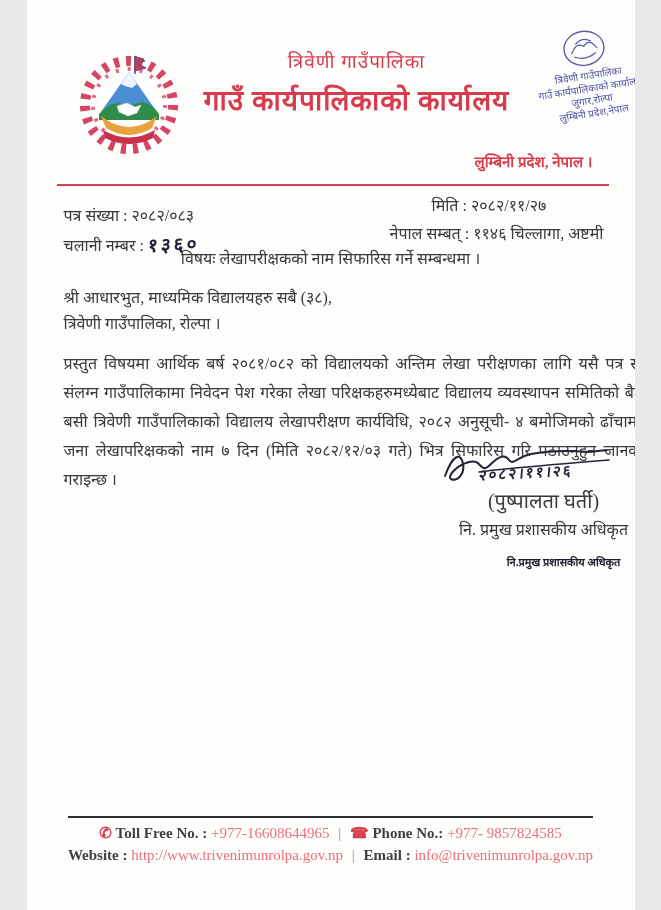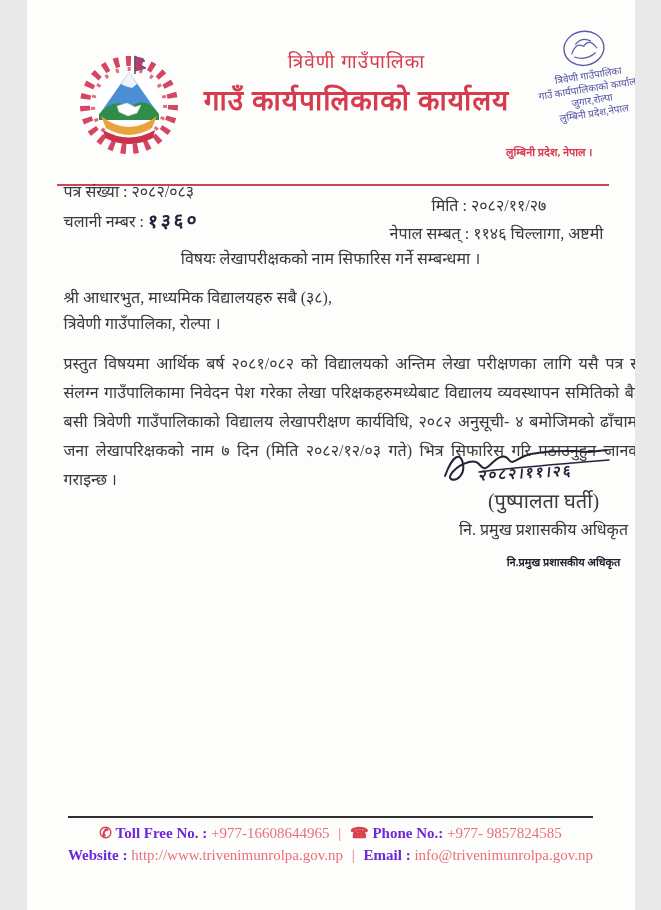--- a/index.html
+++ b/index.html
@@ -18,24 +18,24 @@
   .title-addr { font-size:18px; font-weight:bold; margin-top:8px; }
   .stamp {
     position:absolute; left:486px; top:28px; width:150px; text-align:center;
     color:#5252a2; transform:rotate(-9deg); line-height:1.25;
   }
   .stamp .s-line1 { font-size:10px; }
   .stamp .s-line2 { font-size:10px; }
   .stamp .s-line3 { font-size:10px; }
   .stamp .s-line4 { font-size:10px; }
   .stamp svg { display:block; margin:0 auto 2px auto; }
-  .province-line { position:absolute; right:42px; top:144px; color:#d63b4e; font-weight:bold; font-size:11px; }
+  .province-line { position:absolute; right:42px; top:151px; color:#d63b4e; font-weight:bold; font-size:15px; }
   .header-rule { position:absolute; left:30px; right:26px; top:184px; height:2px; background:#d24257; }
   
-  .meta-left { position:absolute; left:37px; top:178px; font-size:16px; line-height:28px; }
+  .meta-left { position:absolute; left:37px; top:202px; font-size:16px; line-height:28px; }
   .meta-right { position:absolute; left:363px; top:192px; font-size:16px; line-height:28px; }
   .meta-right .miti-line { padding-left:42px; }
   .handwritten {
     font-family:"DejaVu Sans",sans-serif; color:#23233a; font-size:19px;
     display:inline-block; transform:rotate(-2deg) skewX(-6deg); letter-spacing:3px; font-weight:bold;
   }
   
   .subject { position:absolute; left:0; top:247px; width:100%; text-align:center; font-size:16px; }
   .addressee { position:absolute; left:37px; top:285px; font-size:16px; line-height:26px; }
   .body-par { position:absolute; left:37px; top:349px; width:592px; font-size:16px; line-height:29px; text-align:justify; }
@@ -47,21 +47,21 @@
     position:absolute; left:60px; top:16px; font-family:"DejaVu Sans",sans-serif;
     color:#23233a; font-size:15px; transform:rotate(-3deg) skewX(-8deg); letter-spacing:2px; font-weight:bold;
   }
   .sig-name { font-size:20px; margin-top:1px; }
   .sig-title { font-size:16px; margin-top:4px; }
   .sig-stamp-title { font-size:11px; font-weight:bold; color:#1c1c2a; margin-top:14px; transform:translateX(20px); }
   
   .footer { position:absolute; left:40px; right:40px; top:816px; text-align:center; }
   .footer-rule { height:0; border-top:2px solid #2e2e2e; width:525px; margin:0 auto 4px auto; }
   .footer-line { font-size:15px; line-height:22px; color:#e8707e; }
-  .footer-line b { color:#6d28d9; }
+  .footer-line b { color:#404040; }
   .f-icon { color:#d8414f; font-weight:bold; }
   .f-sep { color:#e8707e; padding:0 5px; }
 </style>
 </head>
 <body>
 
 <div class="page">
 
   <div class="emblem">
     <svg width="112" height="106" viewBox="0 0 112 106">

